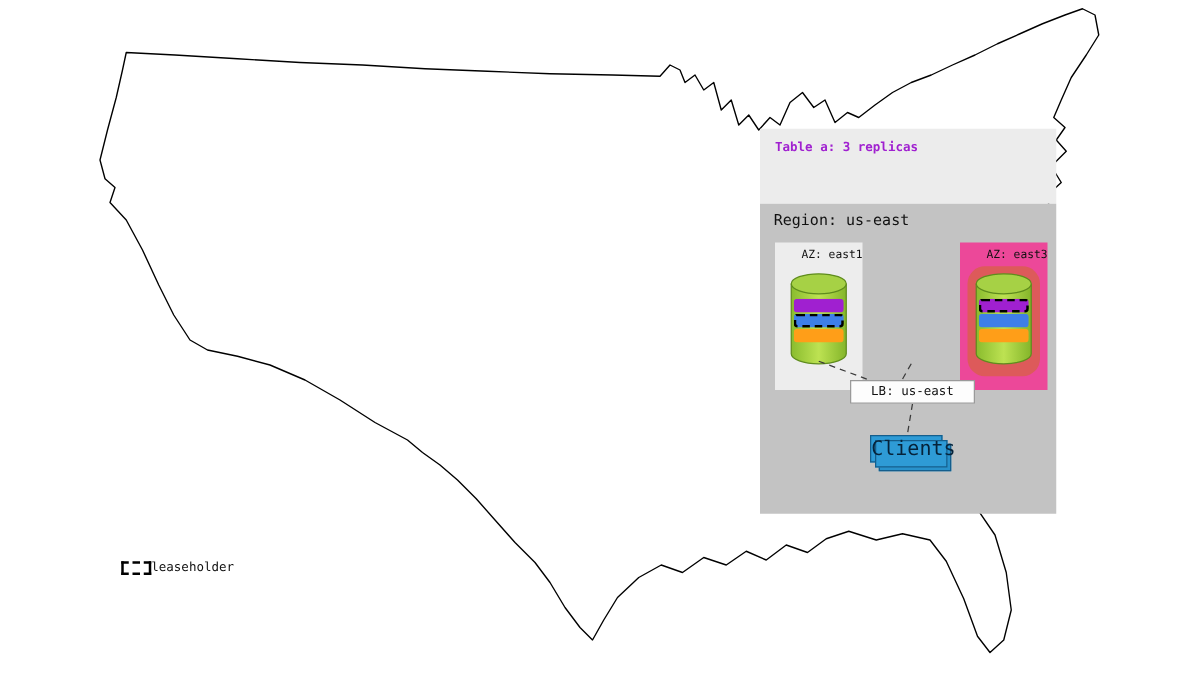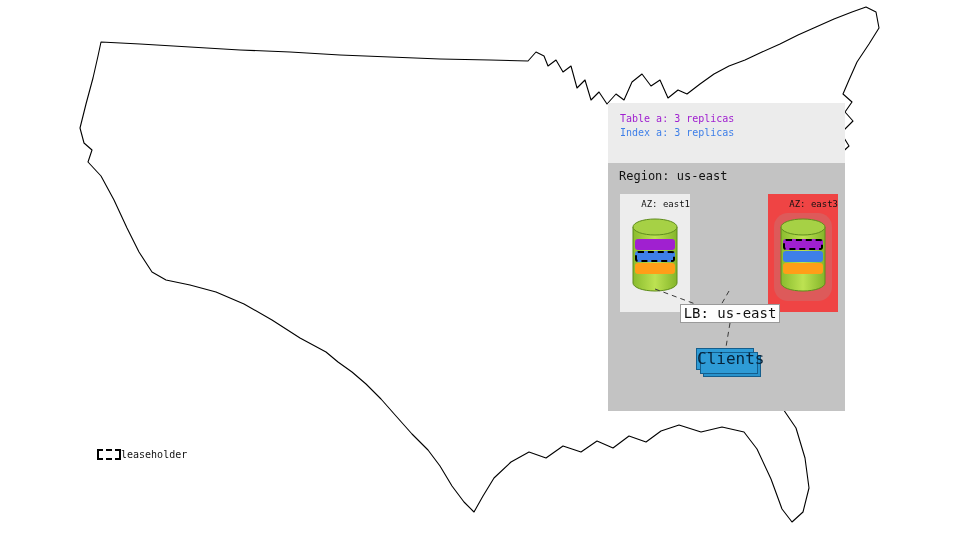--- a/index.html
+++ b/index.html
@@ -18,42 +18,42 @@
   .legend-item { font-size:10px; line-height:14px; white-space:pre; }
 
   
   .region {
     position:absolute; left:608px; top:163px; width:237px; height:248px;
     background:#c3c3c3;
   }
   .region-title { position:absolute; left:11px; top:6px; font-size:12px; color:#111; }
 
   .az { position:absolute; top:31px; width:70px; height:118px; background:#ededed; }
-  .az.hl { background:#ef4444; }
+  .az.hl { background:#ec4899; }
   .az1 { left:12px; } .az2 { left:87px; } .az3 { left:160px; }
   .az-label { text-align:right; font-size:9px; padding-top:5px; color:#111; white-space:pre; }
 
   .halo { position:absolute; left:6px; top:19px; width:58px; height:88px;
           background:#dd5a5a; border-radius:14px; }
 
   .cyl { position:absolute; left:12px; top:24px; }
 
   .bar {
     position:absolute; left:15px; width:40px; height:11px;
     border:2px solid transparent; border-radius:3px;
   }
   .bar.b1 { top:45px; } .bar.b2 { top:57px; } .bar.b3 { top:69px; }
   .bar.leaseholder { border:2px dashed #000; }
 
   .connectors { position:absolute; left:0; top:0; z-index:1; pointer-events:none; }
 
   .lb-box {
     position:absolute; left:72px; top:141px; width:100px; height:19px; z-index:2;
     background:#fdfdfd; border:1px solid #9a9a9a;
-    font-size:14px; text-align:center; line-height:17px; color:#111;
+    font-size:10px; text-align:center; line-height:17px; color:#111;
   }
 
   .clients {
     position:absolute; left:88px; top:185px; width:58px; height:22px; z-index:2;
     background:#2e9bd6; border:1px solid #155e8c;
     font-size:16px; text-align:center; line-height:20px; color:#06233a;
   }
   .clients::before {
     content:""; position:absolute; left:3px; top:3px; width:100%; height:100%;
     background:#2e9bd6; border:1px solid #155e8c; z-index:-1;
@@ -93,22 +93,21 @@
          L722,427 L701,432 L679,425 L661,431 L646,442 L629,436 L613,448 L597,441 L581,452
          L563,446 L546,458 L529,452 L511,462
          L494,478 L483,496 L474,512 L464,502 L452,486 L440,466 L428,450 L412,434 L396,416
          L381,399 L366,384 L352,372 L338,362 L326,352
          L300,338 L272,320 L244,304 L216,292 L190,285 L166,280
          L152,272 L139,252 L127,228 L114,200 L101,176 L88,162
          L92,150 L84,143 L80,128 L86,104 L93,78 L98,56 Z" fill="none" stroke="#000" stroke-width="1.1" stroke-linejoin="round"></path>
   </svg>
 
   <div class="legend-box">
-    <div class="legend-item" style="color: rgb(160, 32, 208);">Table a: 3 replicas</div>
-    <div class="legend-item" style="color: rgb(62, 127, 232);">Index a: 3 replicas</div>
+    <div class="legend-item" style="color: rgb(160, 32, 208); font-weight: bold;">Table a: 3 replicas</div>
   </div>
 
   <div class="region">
     <div class="region-title">Region: us-east</div>
 
     <div class="az az1">
       <div class="az-label">AZ: east1</div>
       <svg class="cyl" width="46" height="74" viewBox="0 0 46 74">
         <path d="M1,9 L1,65 A22,8 0 0 0 45,65 L45,9" fill="url(#cylgrad)" stroke="#5f8c1d" stroke-width="1"></path>
         <ellipse cx="23" cy="9" rx="22" ry="8" fill="#a6d145" stroke="#5f8c1d" stroke-width="1"></ellipse>

